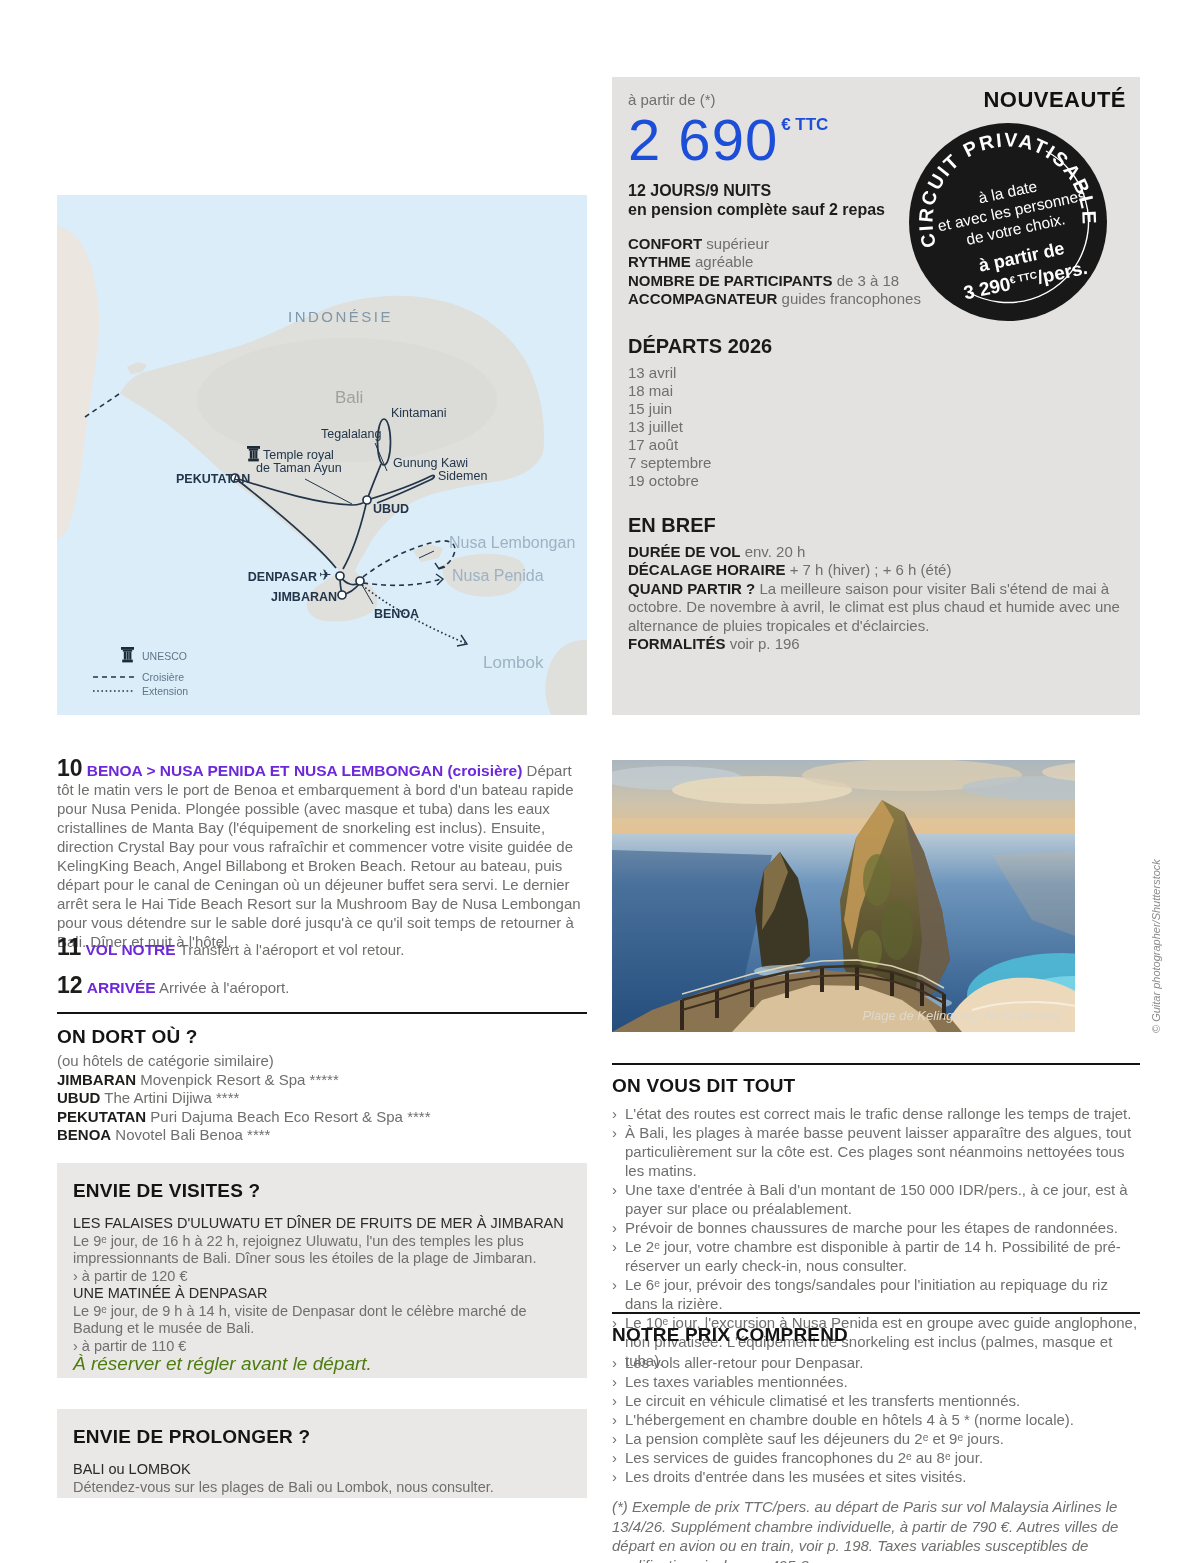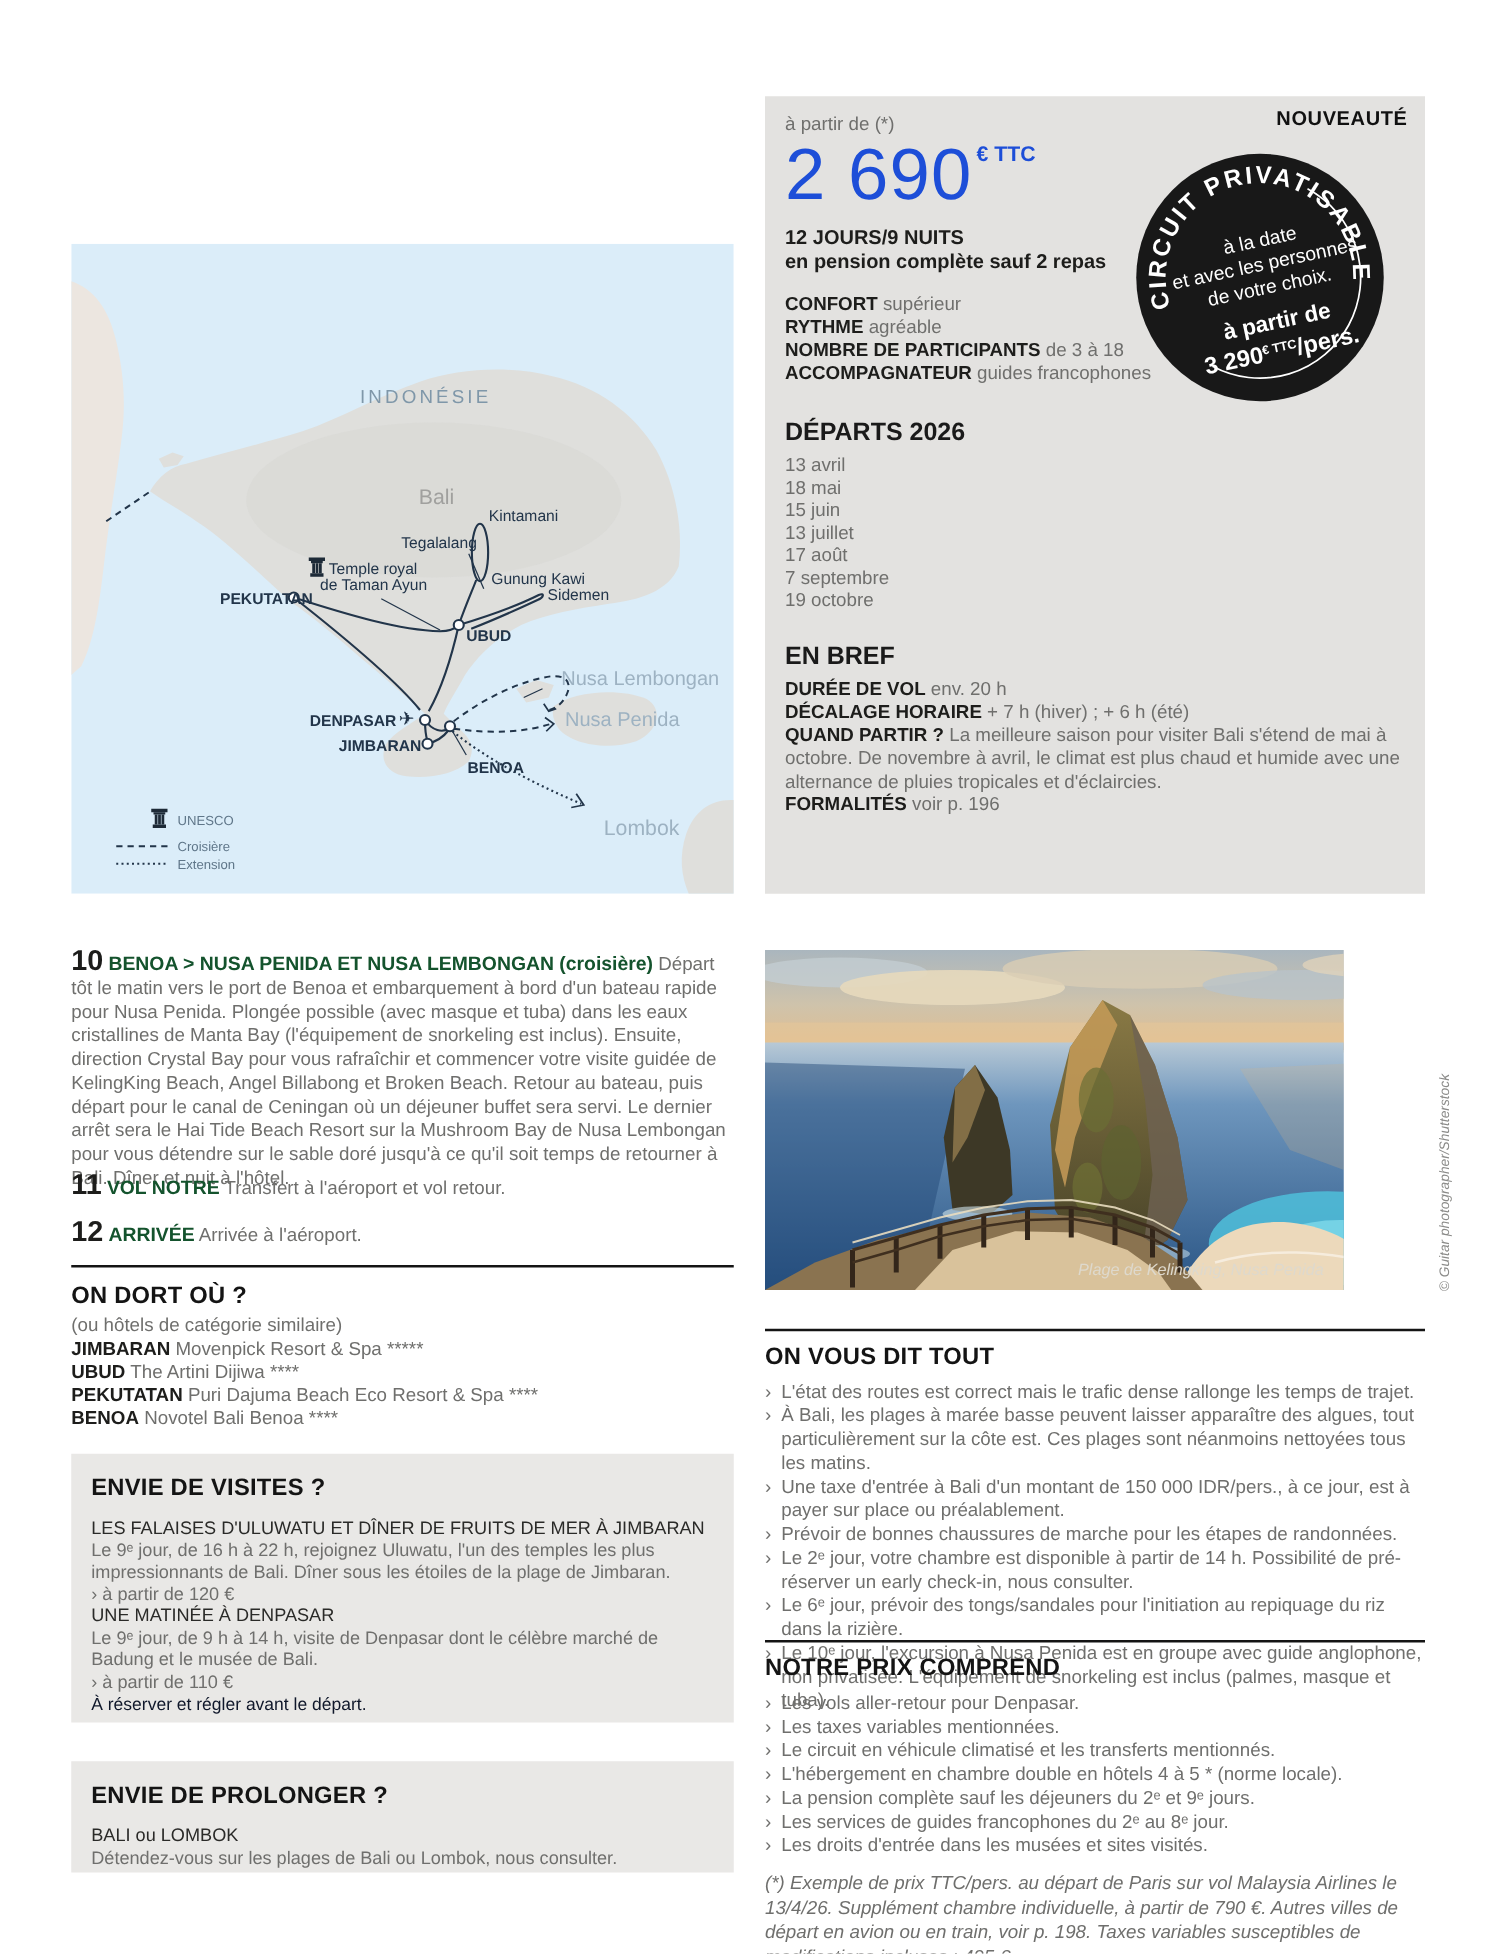--- a/index.html
+++ b/index.html
@@ -11,35 +11,35 @@
   .from-label{font-size:15px;color:#6f6f6d;}
   .big-price{font-size:58px;font-weight:400;letter-spacing:1px;color:#1d4ed8;line-height:1.05;margin-top:2px;}
   .big-price .sup{font-size:17px;font-weight:700;vertical-align:30px;letter-spacing:0;margin-left:3px;}
   .bold-line{font-size:16px;font-weight:700;line-height:19px;color:#1d1d1b;}
   .gray{color:#6f6f6d;}
   .fact{font-size:15px;line-height:18.5px;}
   .fact b{color:#1d1d1b;}
   .fact span{color:#6f6f6d;}
   .panel h3{font-size:20px;font-weight:700;margin:0 0 6px 0;color:#1a1a1a;}
   .dates div{font-size:15px;line-height:18px;color:#6f6f6d;}
-  .novelty{position:absolute;top:10px;right:14px;font-size:16px;font-weight:700;letter-spacing:.5px;color:#111;}
+  .novelty{position:absolute;top:10px;right:14px;font-size:22px;font-weight:700;letter-spacing:.5px;color:#111;}
   .badge{position:absolute;left:296px;top:45px;width:200px;height:200px;}
   
   .daypara{font-size:15px;line-height:19px;color:#6f6f6d;}
   .daypara .dnum{font-size:23px;font-weight:700;color:#1d1d1b;}
-  .daypara .dtitle{font-size:15.5px;font-weight:700;color:#14532d;}
+  .daypara .dtitle{font-size:15.5px;font-weight:700;color:#6d28d9;}
   .rule{height:0;border-top:2.4px solid #141414;}
   h2.sec{font-size:19px;font-weight:700;margin:0;color:#141414;letter-spacing:.2px;}
   .hotels p{margin:0;font-size:15px;line-height:18.5px;color:#6f6f6d;}
   .hotels p b{color:#1d1d1b;}
   .gbox{background:#e9e8e6;box-sizing:border-box;padding:17px 16px;}
   .gbox h2{margin:0 0 13px 0;}
   .gbox .sub{font-size:14.5px;color:#2a2a28;line-height:17.5px;}
   .gbox .body{font-size:14.5px;color:#6f6f6d;line-height:17.5px;}
-  .gbox .note{font-size:14px;color:#0f172a;line-height:17.5px;}
+  .gbox .note{font-size:19px;color:#4d7c0f;font-style:italic;line-height:17.5px;}
   
   .photo{width:463px;height:272px;overflow:hidden;}
   .caption{position:absolute;right:16px;bottom:9px;font-size:13px;font-style:italic;color:#ded9cd;}
   .credit{left:1150px;top:1033px;transform:rotate(-90deg);transform-origin:0 0;white-space:nowrap;
           font-size:11px;font-style:italic;color:#8b8b89;}
   .blist{margin-top:7px;}
   .b{position:relative;padding-left:13px;font-size:15px;line-height:19px;color:#6f6f6d;}
   .b .bm{position:absolute;left:0;top:0;color:#6f6f6d;}
   .footnote{font-size:15px;line-height:19.5px;color:#6f6f6d;font-style:italic;margin-top:11px;}
   

